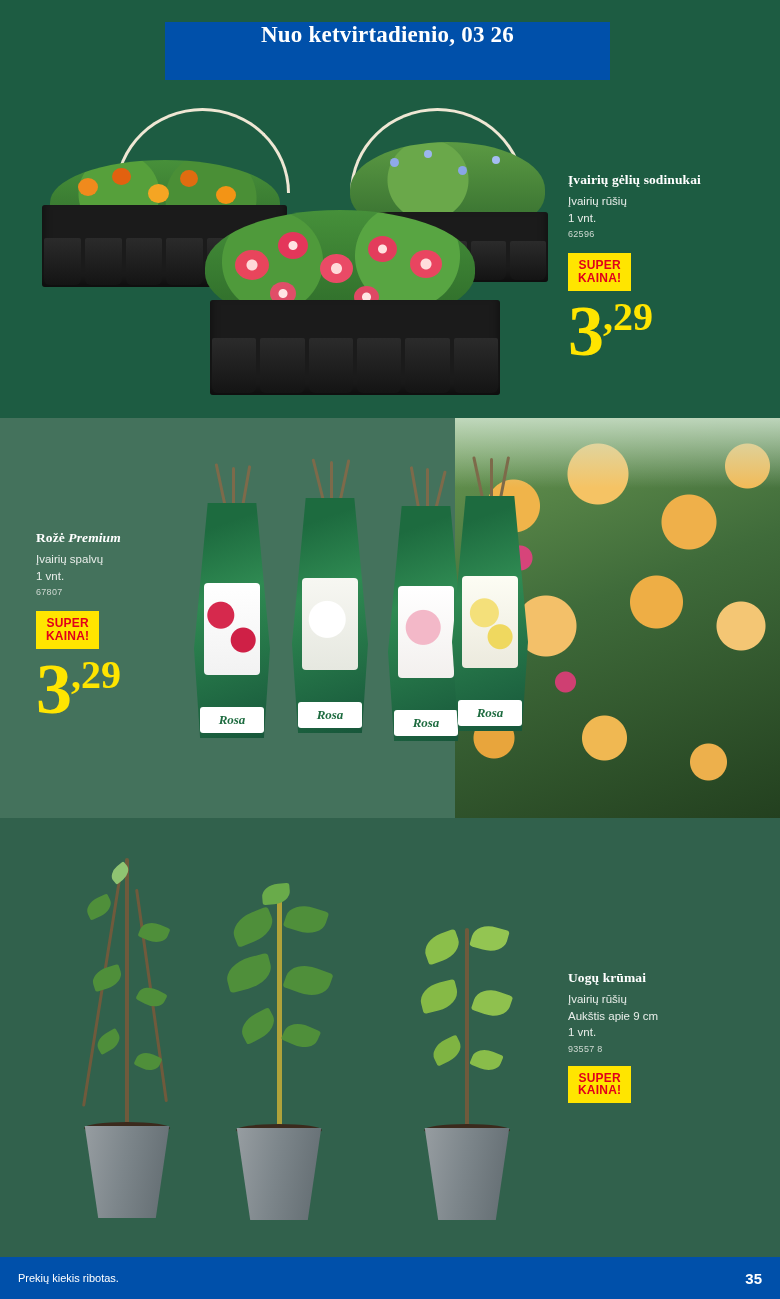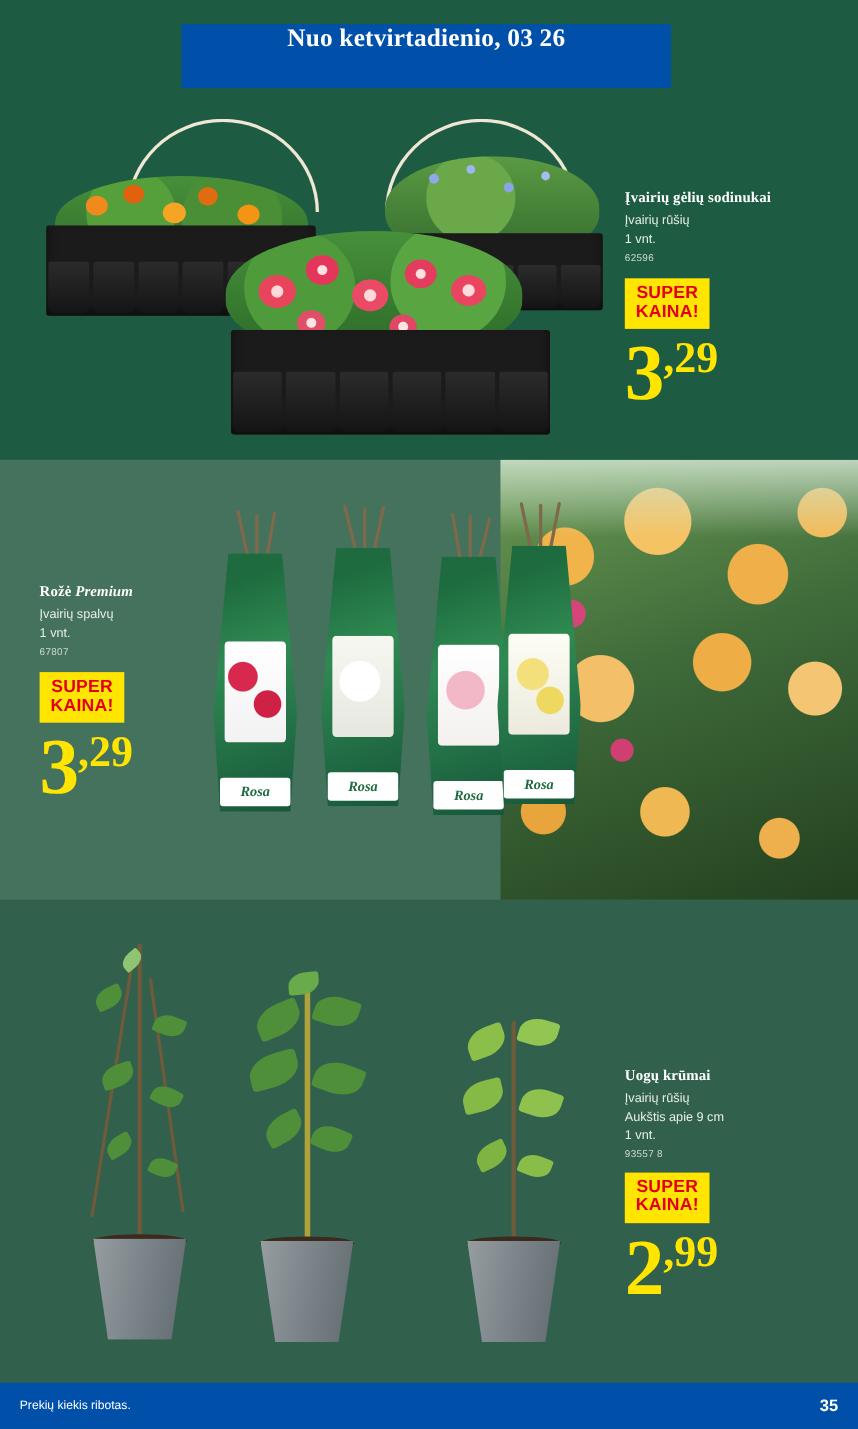--- a/index.html
+++ b/index.html
@@ -100,21 +100,21 @@
     color: #cfd9d2;
     margin-top: 3px;
     letter-spacing: .3px;
   }
 
   .super-badge {
     display: inline-block;
     background: #ffe500;
     color: #e2001a;
     font-weight: bold;
-    font-size: 16px;
+    font-size: 12px;
     line-height: 1.02;
     padding: 6px 10px 7px 10px;
     text-align: center;
     font-family: "Liberation Sans", sans-serif;
     letter-spacing: .2px;
   }
   .price {
     color: #ffe500;
     font-weight: bold;
     font-family: "Liberation Serif", serif;
@@ -428,23 +428,20 @@
     <div class="info" style="left:568px; top:124px; width:200px;margin-top:28px;">
       <div class="name">Uogų krūmai</div>
       <div class="desc">Įvairių rūšių</div>
       <div class="desc">Aukštis apie 9 cm</div>
       <div class="desc">1 vnt.</div>
       <div class="code">93557 8</div>
       <div class="super-badge" style="margin-top:12px;">
         <span>SUPER</span><br>
         <span>KAINA!</span>
       </div>
-      <div class="price" style="margin-top:8px;">
-        <span class="int">2</span><span class="dec">,99</span>
-      </div>
     </div>
   </div>
 
   <div class="footer">
     <span class="note">Prekių kiekis ribotas.</span>
     <span class="pageno">35</span>
   </div>
 
 </div>
 

